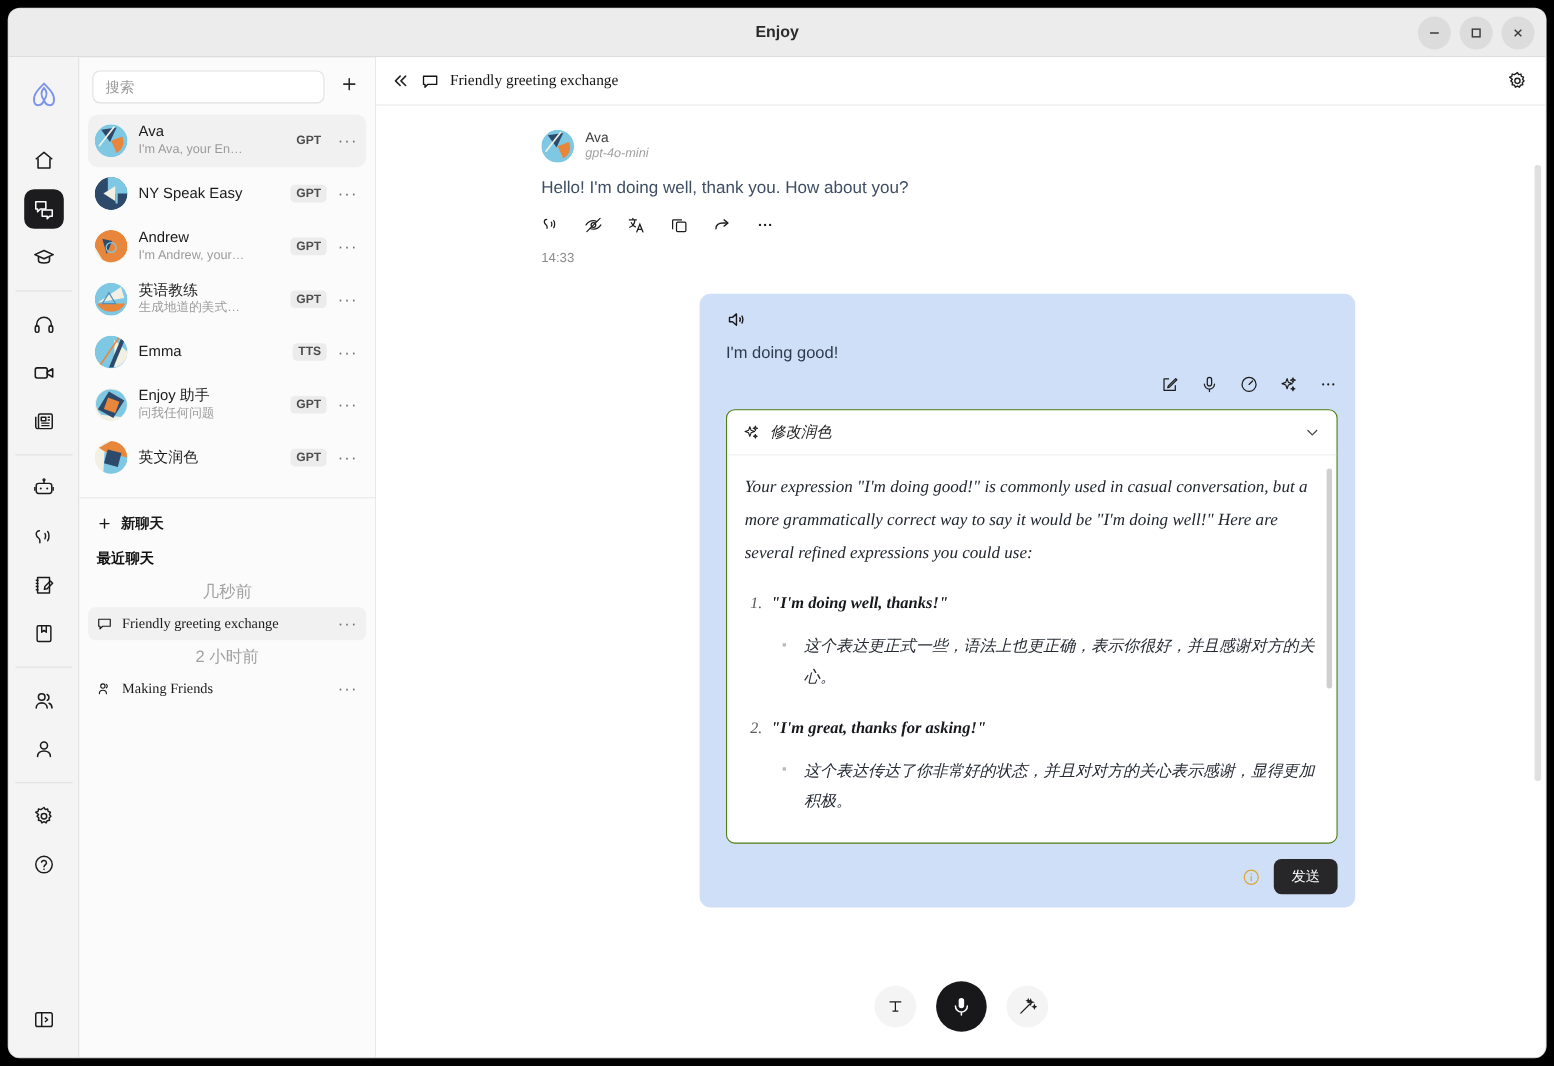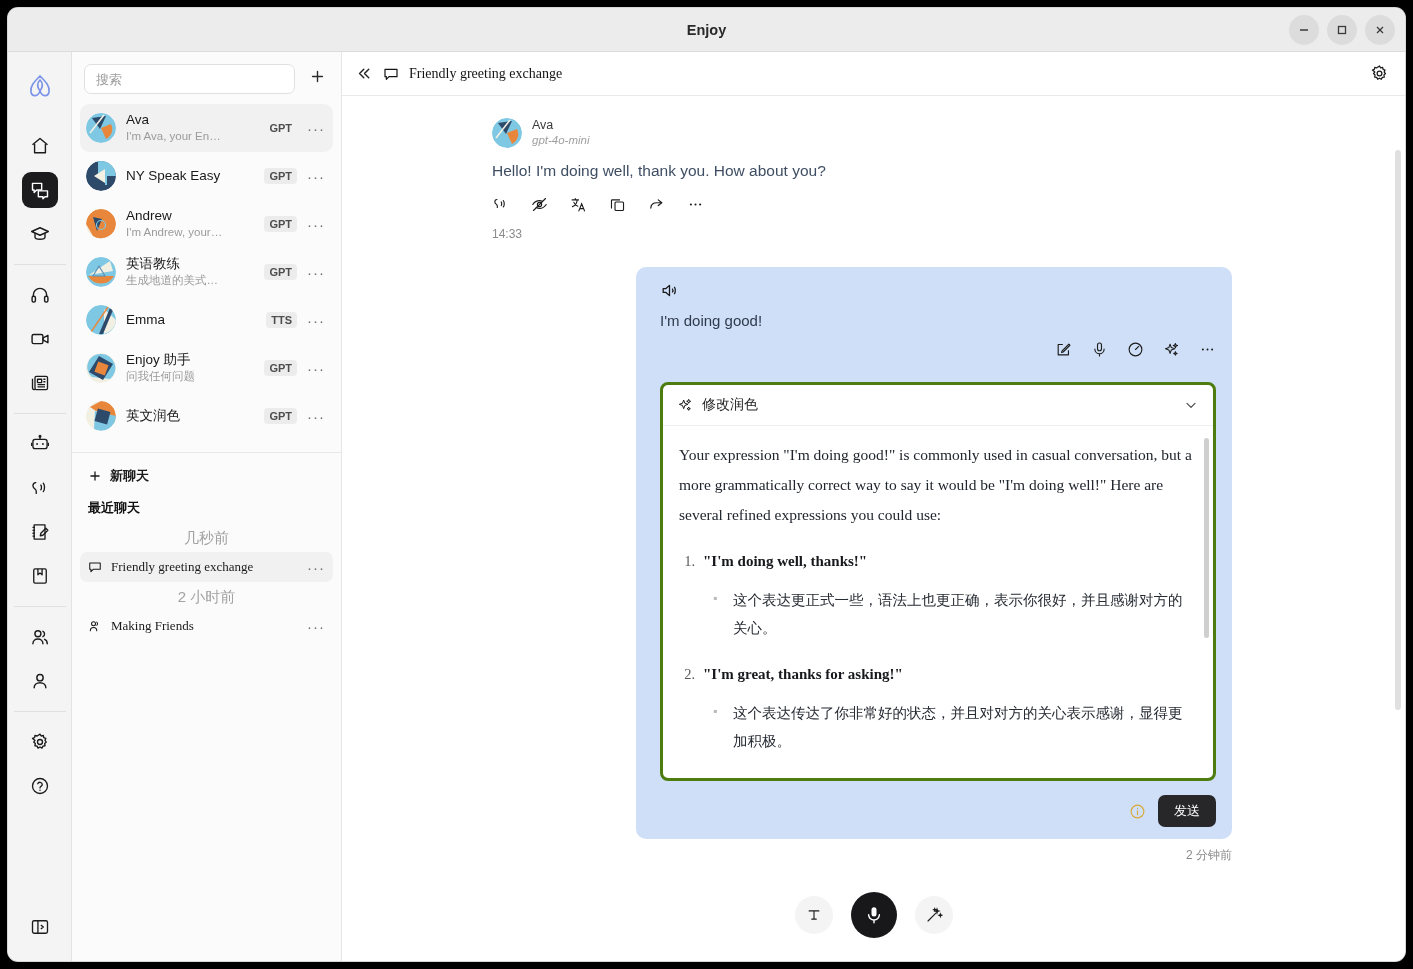--- a/index.html
+++ b/index.html
@@ -193,22 +193,22 @@
     background: #cfdff7;
     border-radius: 10px;
     padding: 14px 16px 12px 24px;
   }
   .bubble-speaker { color:#18181b; margin-bottom: 12px; display:flex; cursor:pointer; }
   .bubble-text { font-size: 15px; color:#2f3b4d; font-family:"Liberation Sans", sans-serif; }
   .bubble-actions { display:flex; justify-content:flex-end; align-items:center; gap: 19px; margin-top: 12px; color:#1c1c1c; }
   .bubble-actions .act { cursor:pointer; display:flex; align-items:center; }
 
   .panel {
-    background:#fff; border-radius: 8px; margin-top: 24px;
-    overflow: hidden; border: 3px solid #4d7c0f;
+    background:#fff; border-radius: 8px; margin-top: 14px;
+    overflow: hidden; border: 1px solid #4d7c0f; font-style: italic;
   }
   .panel-head {
     display:flex; align-items:center; gap:9px;
     padding: 11px 14px; border-bottom: 1px solid #ededed; cursor: pointer;
   }
   .panel-title { font-size: 14px; color:#1d1d1d; flex:1; }
   .panel-body {
     padding: 14px 18px 18px 16px;
     max-height: 352px; overflow:hidden; position:relative;
   }
@@ -735,21 +735,20 @@
                 <svg width="17" height="17" viewBox="0 0 24 24" fill="none" stroke="currentColor" stroke-width="1.6" stroke-linecap="round">
                     <circle cx="12" cy="12" r="9"></circle>
                     <path d="M12 11v5.5"></path>
                     <circle cx="12" cy="7.8" r="0.9" fill="currentColor" stroke="none"></circle>
                   </svg>
               </span>
               <button class="send-btn">发送</button>
             </div>
           </div>
         </div>
-        <div class="bubble-time">2 分钟前</div>
 
         <div class="scrollbar-thumb"></div>
       </div>
 
       <div class="inputbar">
         <div class="ib-btn">
           <svg width="18" height="18" viewBox="0 0 24 24" fill="none" stroke="currentColor" stroke-width="1.5" stroke-linecap="round">
               <path d="M5.5 6.5h13M12 6.5v11M9 17.5h6"></path>
             </svg>
         </div>

